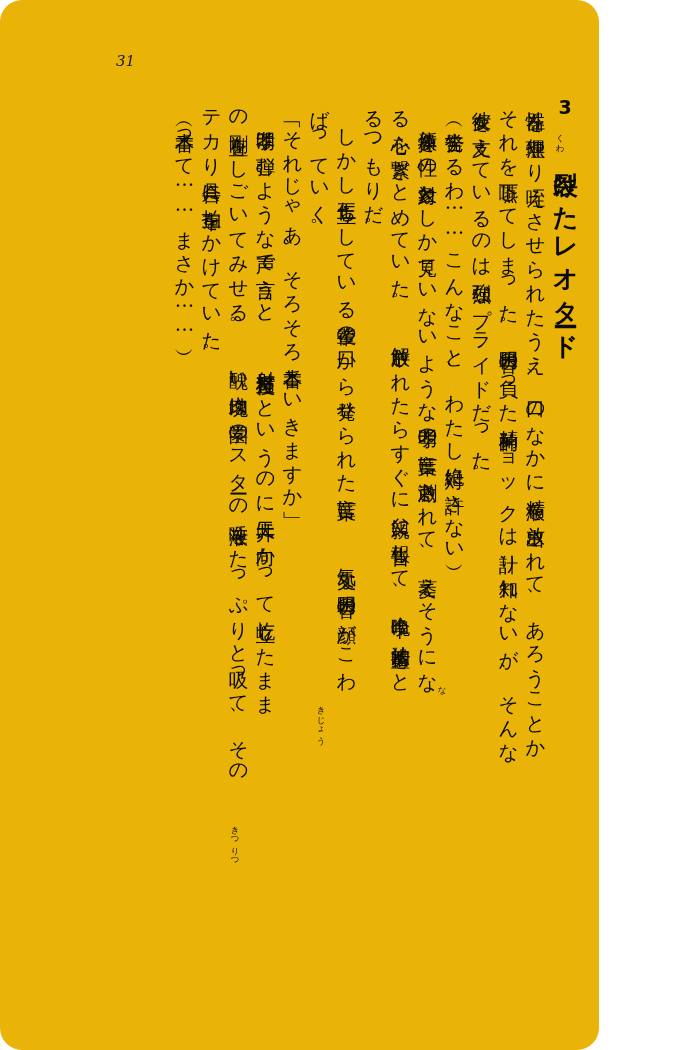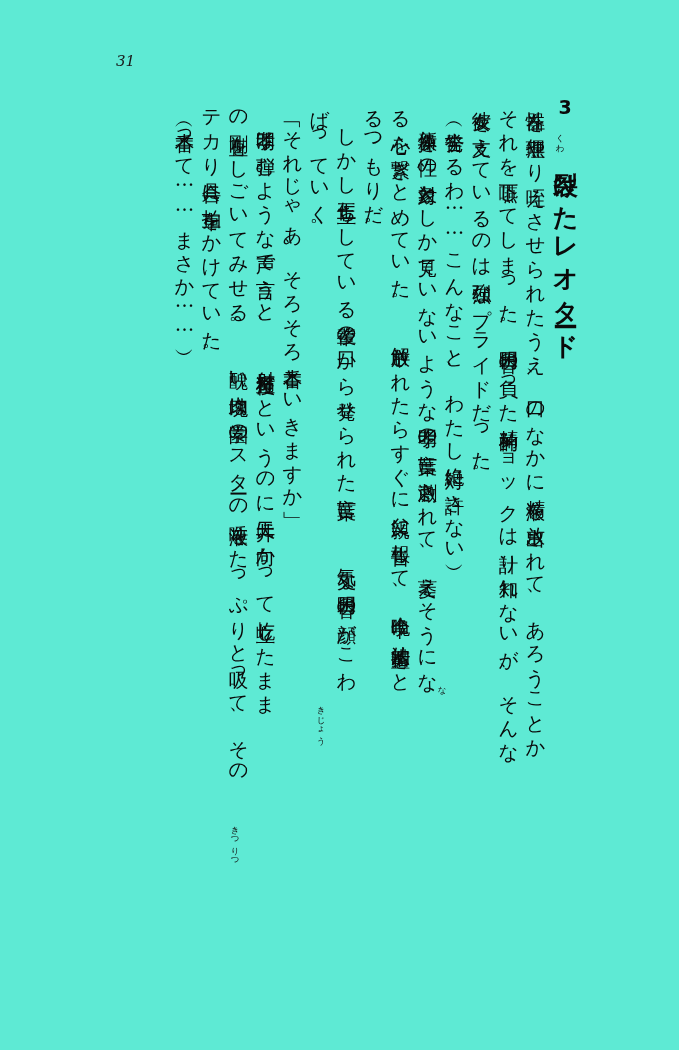--- a/index.html
+++ b/index.html
@@ -6,24 +6,25 @@
     margin: 0;
     padding: 0;
     background: #ffffff;
   }
   body {
     font-family: "DejaVu Serif", "Liberation Serif", serif;
     color: #0a0a0a;
   }
   .page {
     position: relative;
-    width: 679px;
+    width: 599px;
     height: 1050px;
-    background: #5eead4;
+    background: #eab308;
     overflow: hidden;
+    border-radius: 22px;
   }
   
   .page-number {
     position: absolute;
     left: 116px;
     top: 52px;
     font-family: "DejaVu Serif", "Liberation Serif", serif;
     font-size: 15px;
     font-style: italic;
     color: #1a1a1a;

